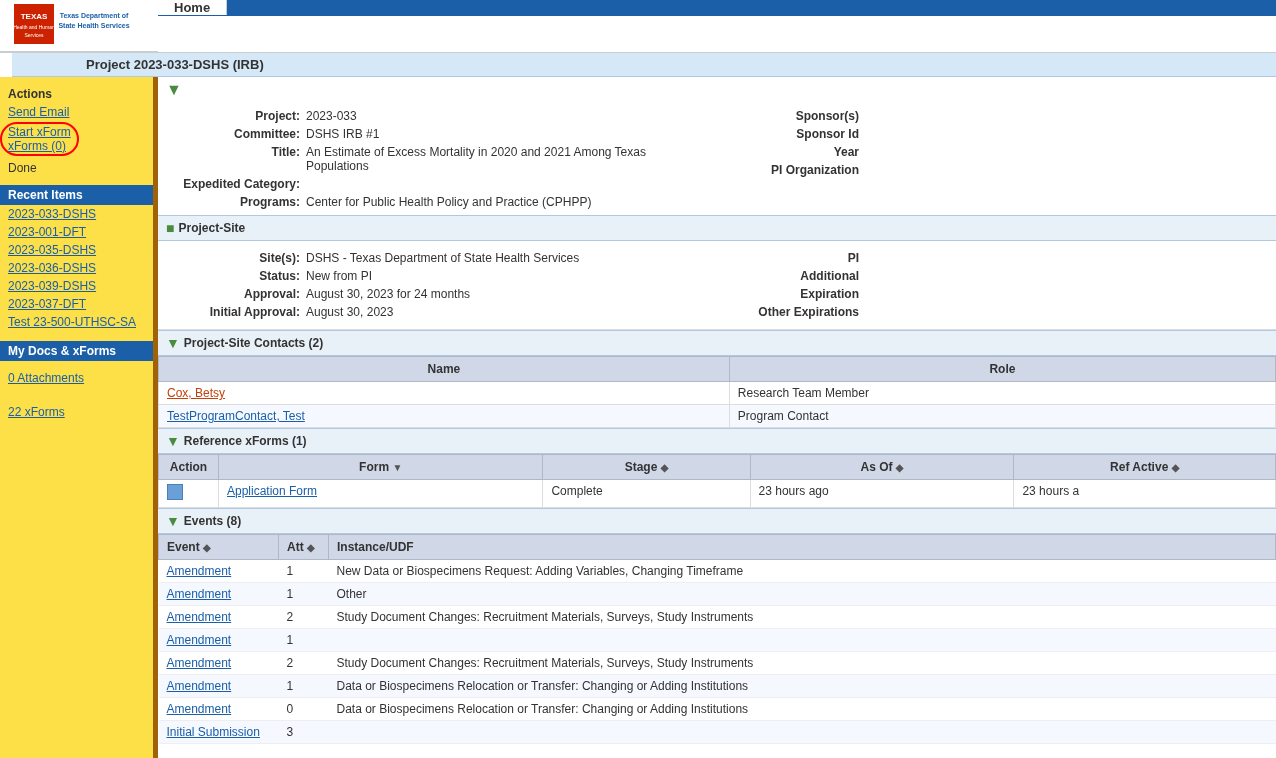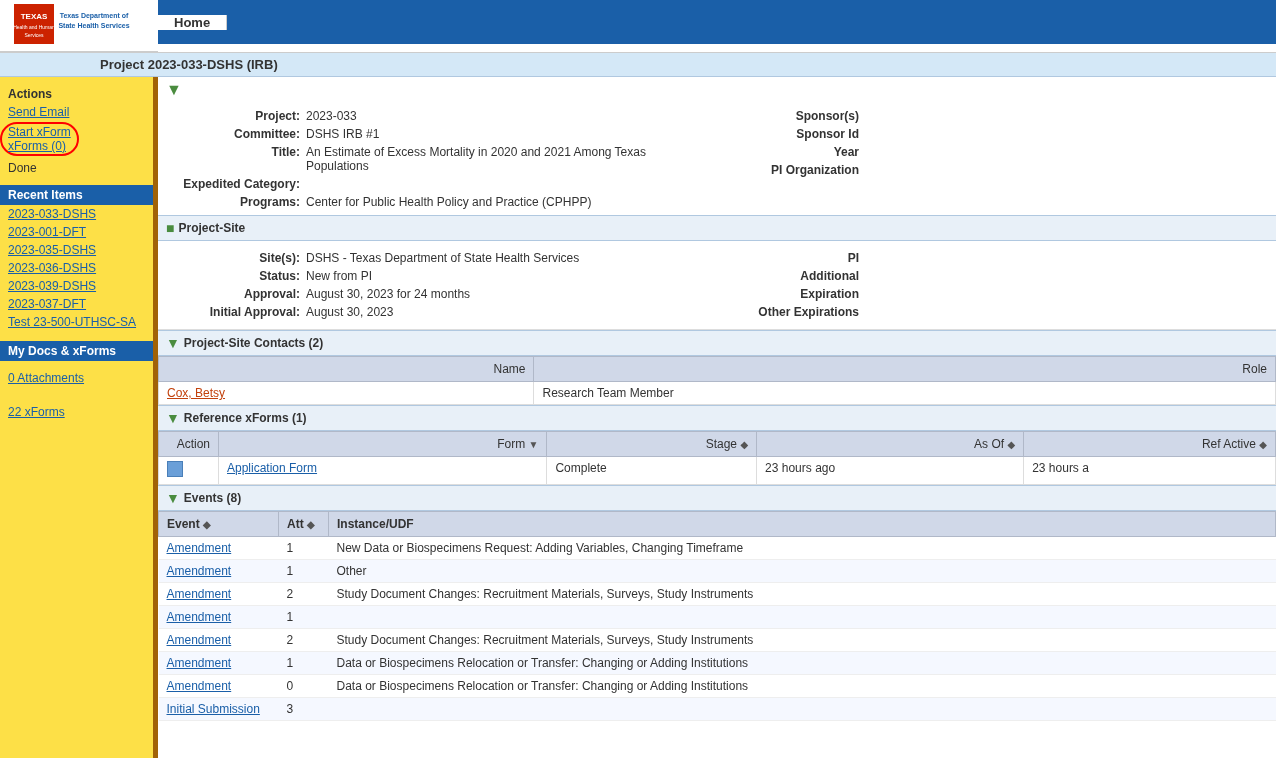--- a/index.html
+++ b/index.html
@@ -2,25 +2,25 @@
 <html><head>
   <meta charset="utf-8">
   <style>
     * { margin: 0; padding: 0; box-sizing: border-box; }
     body { font-family: Arial, sans-serif; font-size: 12px; color: #333; background: #fff; overflow-x: hidden; }
 
     
     .app-wrapper { display: flex; flex-direction: column; height: 758px; width: 1276px; overflow: hidden; }
 
     
-    .top-nav { background: #1a5fa8; display: flex; align-items: center; height: 44px; }
+    .top-nav { background: #1a5fa8; display: flex; align-items: flex-start; height: 16px; }
     .nav-tab { background: #fff; color: #333; padding: 0 16px; display: flex; align-items: center; font-weight: bold; font-size: 13px; border-right: 1px solid #ccc; }
 
     
-    .page-header { background: #d4e8f7; padding: 4px 8px 4px 100px; font-size: 13px; font-weight: bold; color: #333; border-bottom: 1px solid #b0c8e0; }
+    .page-header { background: #d4e8f7; padding: 4px 8px 4px 74px; font-size: 13px; font-weight: bold; color: #333; border-bottom: 1px solid #b0c8e0; margin-left: 12px; }
 
     
     .main-layout { display: flex; flex: 1; overflow: hidden; }
 
     
     .sidebar { width: 158px; min-width: 158px; border-right: 5px solid #a16207; background: #fde047; overflow-y: auto; padding: 4px 0; }
 
     .sidebar-section-title { font-weight: bold; font-size: 12px; color: #333; padding: 6px 8px 2px 8px; }
     .sidebar-link { display: block; color: #1a5fa8; text-decoration: underline; padding: 2px 8px; font-size: 12px; cursor: pointer; }
     .sidebar-done { color: #333; padding: 4px 8px; font-size: 12px; cursor: pointer; }
@@ -48,21 +48,21 @@
     
     .section-header { background: #e8f0f8; padding: 4px 8px; font-weight: bold; font-size: 12px; color: #333; border-top: 1px solid #b0c8e0; border-bottom: 1px solid #b0c8e0; display: flex; align-items: center; gap: 4px; }
     .section-toggle { color: #4a8c3f; font-size: 14px; cursor: pointer; }
 
     
     .project-site-info { padding: 4px 0; border-bottom: 1px solid #ddd; }
     .project-site-info .info-row { padding: 2px 0; align-items: flex-end; }
 
     
     .data-table { width: 100%; border-collapse: collapse; font-size: 12px; }
-    .data-table th { background: #d0d8e8; padding: 5px 8px; text-align: right; border: 1px solid #b0b8c8; font-weight: normal; color: #333; }
+    .data-table th { background: #d0d8e8; padding: 5px 8px; text-align: center; border: 1px solid #b0b8c8; font-weight: bold; color: #333; }
     .data-table th.sortable { cursor: pointer; }
     .data-table td { padding: 4px 8px; border: 1px solid #ddd; vertical-align: top; }
     .data-table tr:nth-child(even) { background: #f5f8ff; }
     .data-table tr:nth-child(odd) { background: #fff; }
     .data-table td a, .table-link { color: #1a5fa8; text-decoration: underline; cursor: pointer; }
 
     
     .sort-arrow { font-size: 10px; color: #555; }
 
     
@@ -241,20 +241,24 @@
           <tr>
             <th class="sortable">Name</th>
             <th class="sortable">Role</th>
           </tr>
         </thead>
         <tbody id="contacts-body">
         <tr>
       <td><a style="color:#c2410c;text-decoration:underline;cursor:pointer;">Cox, Betsy</a></td>
       <td>Research Team Member</td>
     </tr>
+            <tr>
+      <td><a style="color:#1a5fa8;text-decoration:underline;cursor:pointer;">TestProgramContact, Test</a></td>
+      <td>Program Contact</td>
+    </tr>
           </tbody>
       </table>
 
       <div class="section-header">
         <span class="section-toggle">▼</span>
         <span>Reference xForms (1)</span>
       </div>
 
       <table class="data-table">
         <thead>

